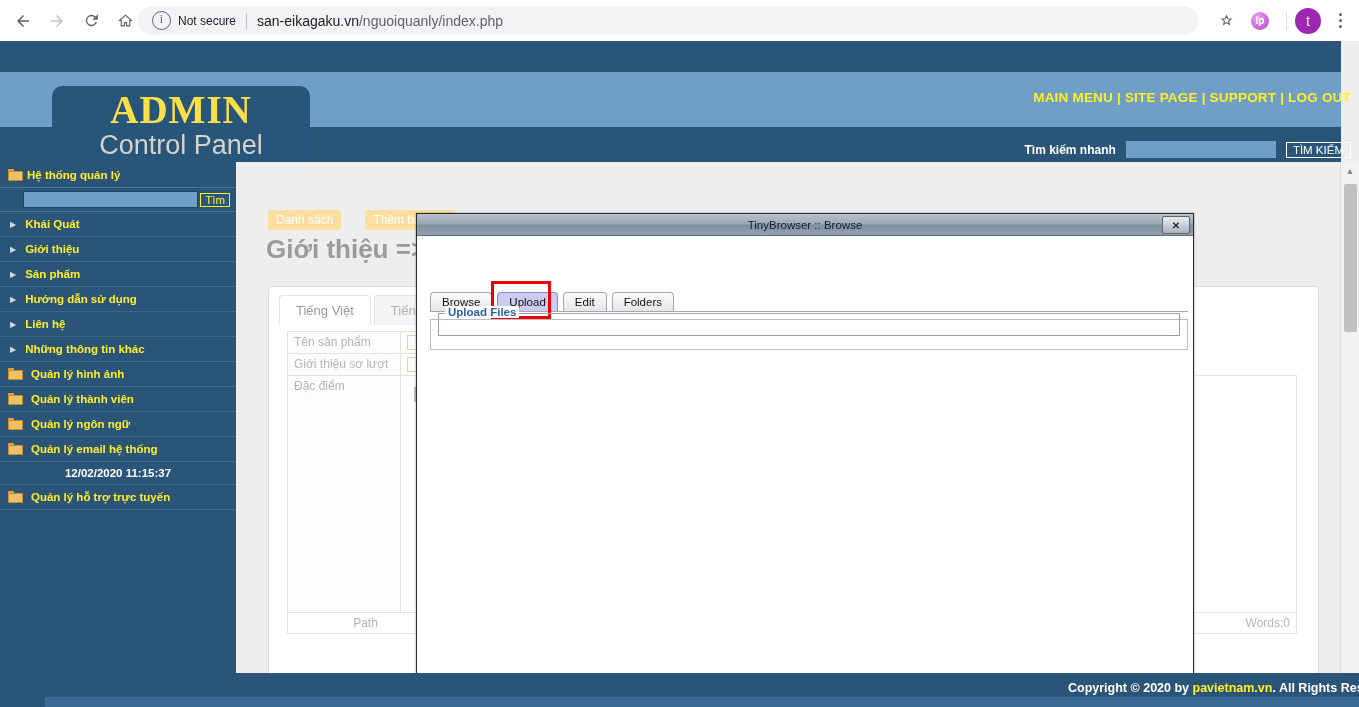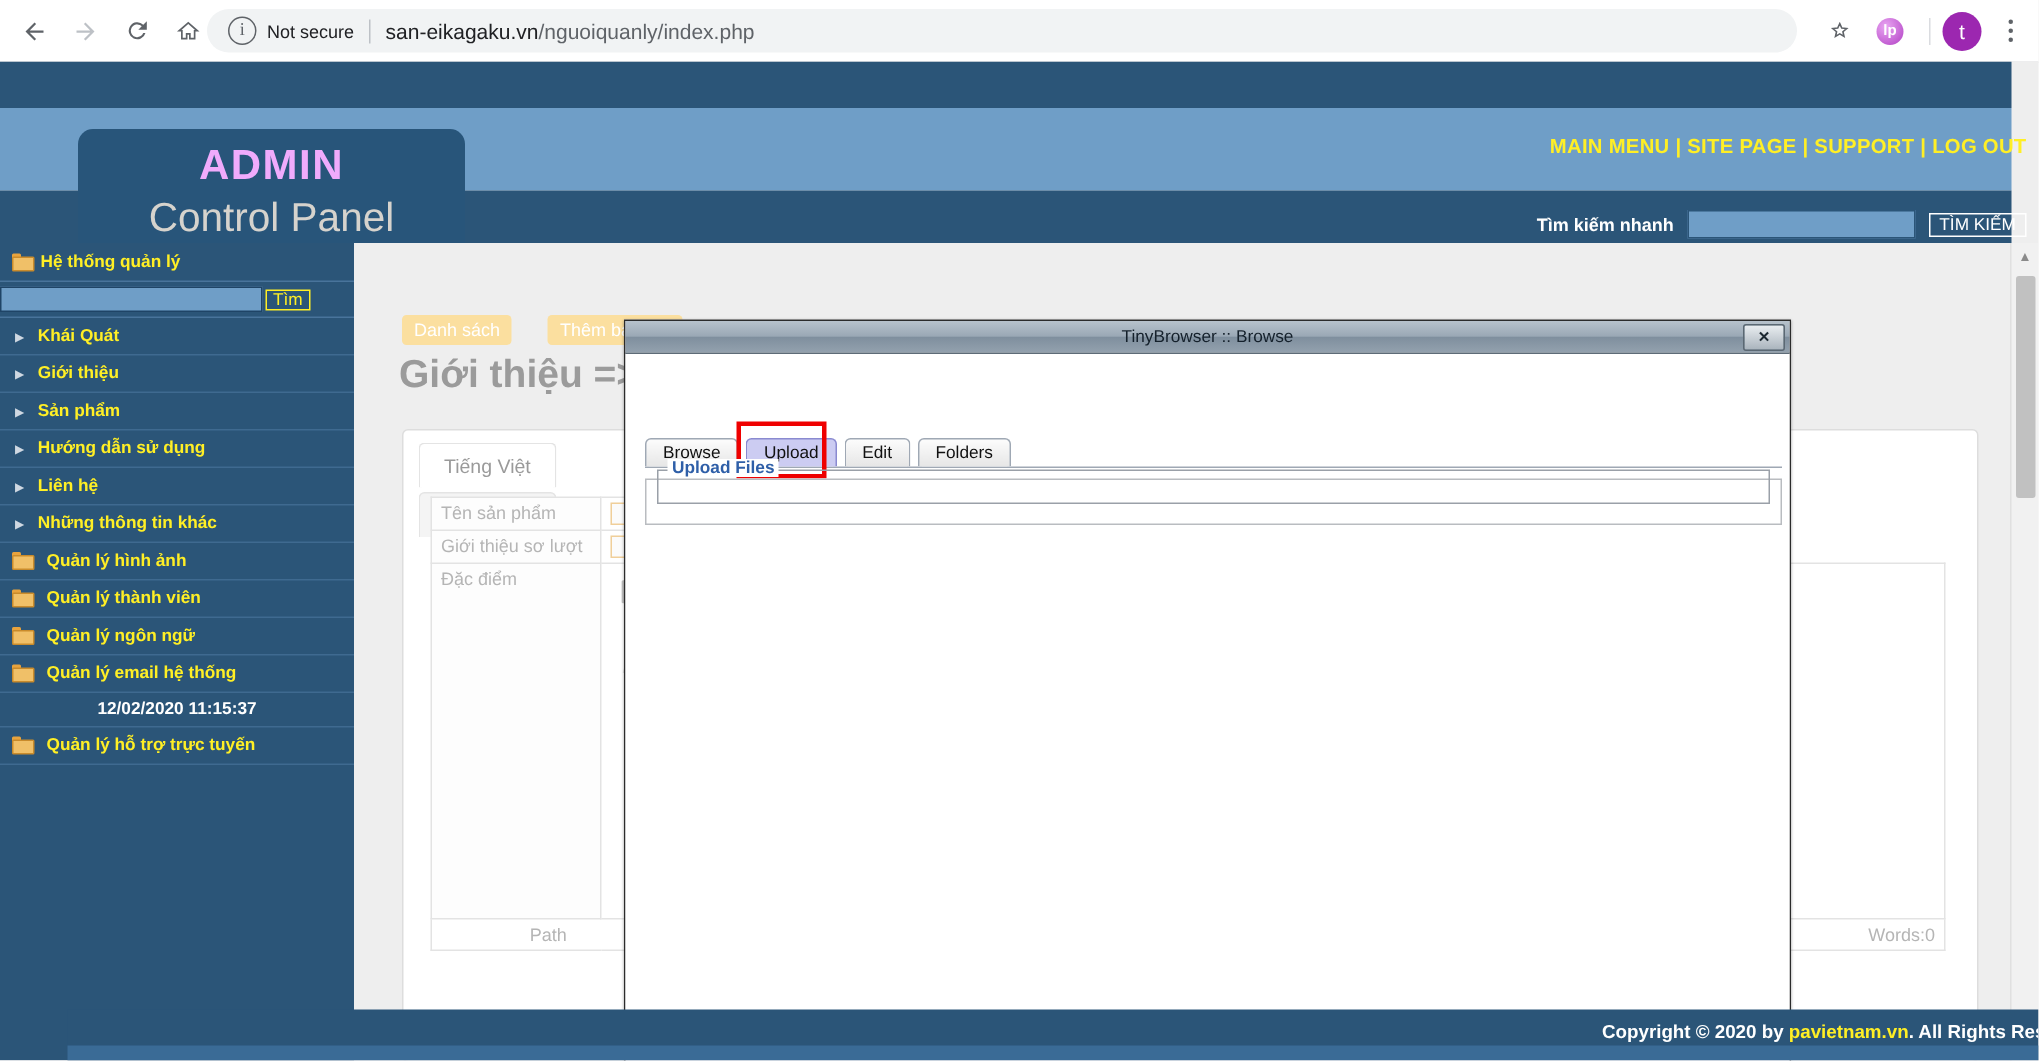--- a/index.html
+++ b/index.html
@@ -27,51 +27,51 @@
   .avatar{width:26px;height:26px;border-radius:50%;background:#9c27b0;color:#fff;font-size:14px;display:flex;align-items:center;justify-content:center;margin-right:4px;}
   .kebab{width:26px;height:26px;display:flex;flex-direction:column;align-items:center;justify-content:center;gap:3px;cursor:pointer;}
   .kebab i{width:3px;height:3px;border-radius:50%;background:#5f6368;display:block;}
 
   
   .page{position:absolute;left:0;top:41px;width:1359px;height:666px;background:#eeeeee;overflow:hidden;}
   .topband{position:absolute;left:0;top:0;width:1341px;height:31px;background:#2b5578;}
   .topband2{position:absolute;left:0;top:31px;width:1341px;height:55px;background:#6f9ec7;}
   .topband3{position:absolute;left:0;top:86px;width:1341px;height:35px;background:#2b5578;}
   .logobox{position:absolute;left:52px;top:45px;width:258px;height:84px;background:#28557a;border-radius:10px 10px 0 0;text-align:center;overflow:hidden;}
-  .logo1{color:#f0abfc;font-size:28px;font-weight:bold;letter-spacing:1px;line-height:40px;margin-top:4px;font-family:Liberation Sans, sans-serif;}
+  .logo1{color:#fde047;font-size:39px;font-weight:bold;letter-spacing:1px;line-height:40px;margin-top:4px;font-family:Liberation Serif, serif;}
   .logo2{color:#d6d3cd;font-size:27px;line-height:30px;font-family:"Liberation Sans",sans-serif;}
   .topnav{position:absolute;right:8px;top:49px;color:#ffef25;font-size:13.5px;font-weight:bold;letter-spacing:.2px;}
   .quick{position:absolute;right:8px;top:99px;display:flex;align-items:center;gap:9px;}
   .quick-label{color:#ffffff;font-size:12px;font-weight:bold;}
   .quick-input{width:146px;height:15px;background:#6f9ec7;border:1px solid #2b5578;}
   .quick-btn{border:1px solid #ffffff;color:#ffffff;font-size:11.5px;padding:1px 6px;background:transparent;cursor:pointer;font-family:"Liberation Sans",sans-serif;text-align:right;}
 
   
   .sidebar{position:absolute;left:0;top:121px;width:236px;height:545px;background:#2b5578;}
   .sb-head{height:25px;display:flex;align-items:center;padding-left:8px;gap:4px;border-bottom:1px solid #49749b;}
   .sb-head .txt{color:#ffef25;font-size:11.5px;font-weight:bold;}
-  .sb-search{height:23px;display:flex;align-items:center;padding-right:6px;gap:0;border-bottom:1px solid #49749b;}
+  .sb-search{height:23px;display:flex;align-items:center;justify-content:flex-end;padding-right:6px;gap:0;border-bottom:1px solid #49749b;}
   .sb-search input{width:169px;height:13px;background:#6f9ec7;border:1px solid #1f4466;}
   .sb-search .tim{color:#ffef25;font-size:11.5px;border:1px solid #ffef25;padding:0 4px;margin-left:2px;background:#2b5578;cursor:pointer;font-family:"Liberation Sans",sans-serif;}
   .sb-item{height:24px;display:flex;align-items:center;gap:9px;padding-left:10px;border-bottom:1px solid #3f6a90;cursor:pointer;}
   .sb-item .tri{color:#cfd8e2;font-size:8px;}
   .sb-item .lbl{color:#ffef25;font-size:11.5px;font-weight:bold;}
   .sb-item.folder{padding-left:8px;gap:8px;}
   .sb-date{height:22px;line-height:22px;text-align:center;color:#ffffff;font-size:11.5px;font-weight:bold;border-bottom:1px solid #3f6a90;}
   .folder-ico{width:15px;height:12px;position:relative;flex:none;}
   .folder-ico .tab{position:absolute;left:0;top:0;width:6px;height:3px;background:#e8a33d;border-radius:1px 1px 0 0;}
   .folder-ico .bdy{position:absolute;left:0;top:2px;width:15px;height:10px;background:#f0c068;border:1px solid #c98b2b;box-sizing:border-box;border-radius:1px;}
 
   
   .content{position:absolute;left:236px;top:121px;width:1105px;height:545px;background:#eeeeee;}
   .crumbbtns{position:absolute;left:32px;top:48px;display:flex;gap:24px;}
   .crumbbtn{background:#fbdf9f;color:#ffffff;font-size:12px;padding:3px 8px;border-radius:3px;}
   .pagetitle{position:absolute;left:30px;top:72px;color:#9b9b9b;font-size:26px;font-weight:bold;}
   .panel{position:absolute;left:32px;top:124px;width:1049px;height:420px;background:#ffffff;border:1px solid #dddddd;border-radius:4px;}
-  .lang-tabs{position:absolute;left:10px;top:8px;display:flex;gap:3px;flex-direction:column;}
+  .lang-tabs{position:absolute;left:10px;top:8px;display:flex;gap:3px;}
   .lang-tab{padding:7px 16px;font-size:13px;color:#b0b0b0;background:#f4f4f4;border:1px solid #e4e4e4;border-bottom:none;border-radius:4px 4px 0 0;}
   .lang-tab.active{background:#ffffff;color:#9a9a9a;}
   .formtable{position:absolute;left:51px;top:169px;width:1010px;border-collapse:collapse;}
   .formtable td{border:1px solid #e3e3e3;font-size:12px;color:#b5b5b5;padding:3px 6px;vertical-align:top;}
   .lbl-col{width:100px;background:#fdfdfd;}
   .inp{height:13px;border:1px solid #f0cf9a;background:#fbfbfb;}
   .edarea{background:#ffffff;}
   .edtoolcol{width:30px;text-align:center;}
   .edicon{opacity:.38;font-size:14px;display:block;margin:7px 0;}
   .pathbar{font-size:12px;color:#c3c3c3;text-align:center;}

